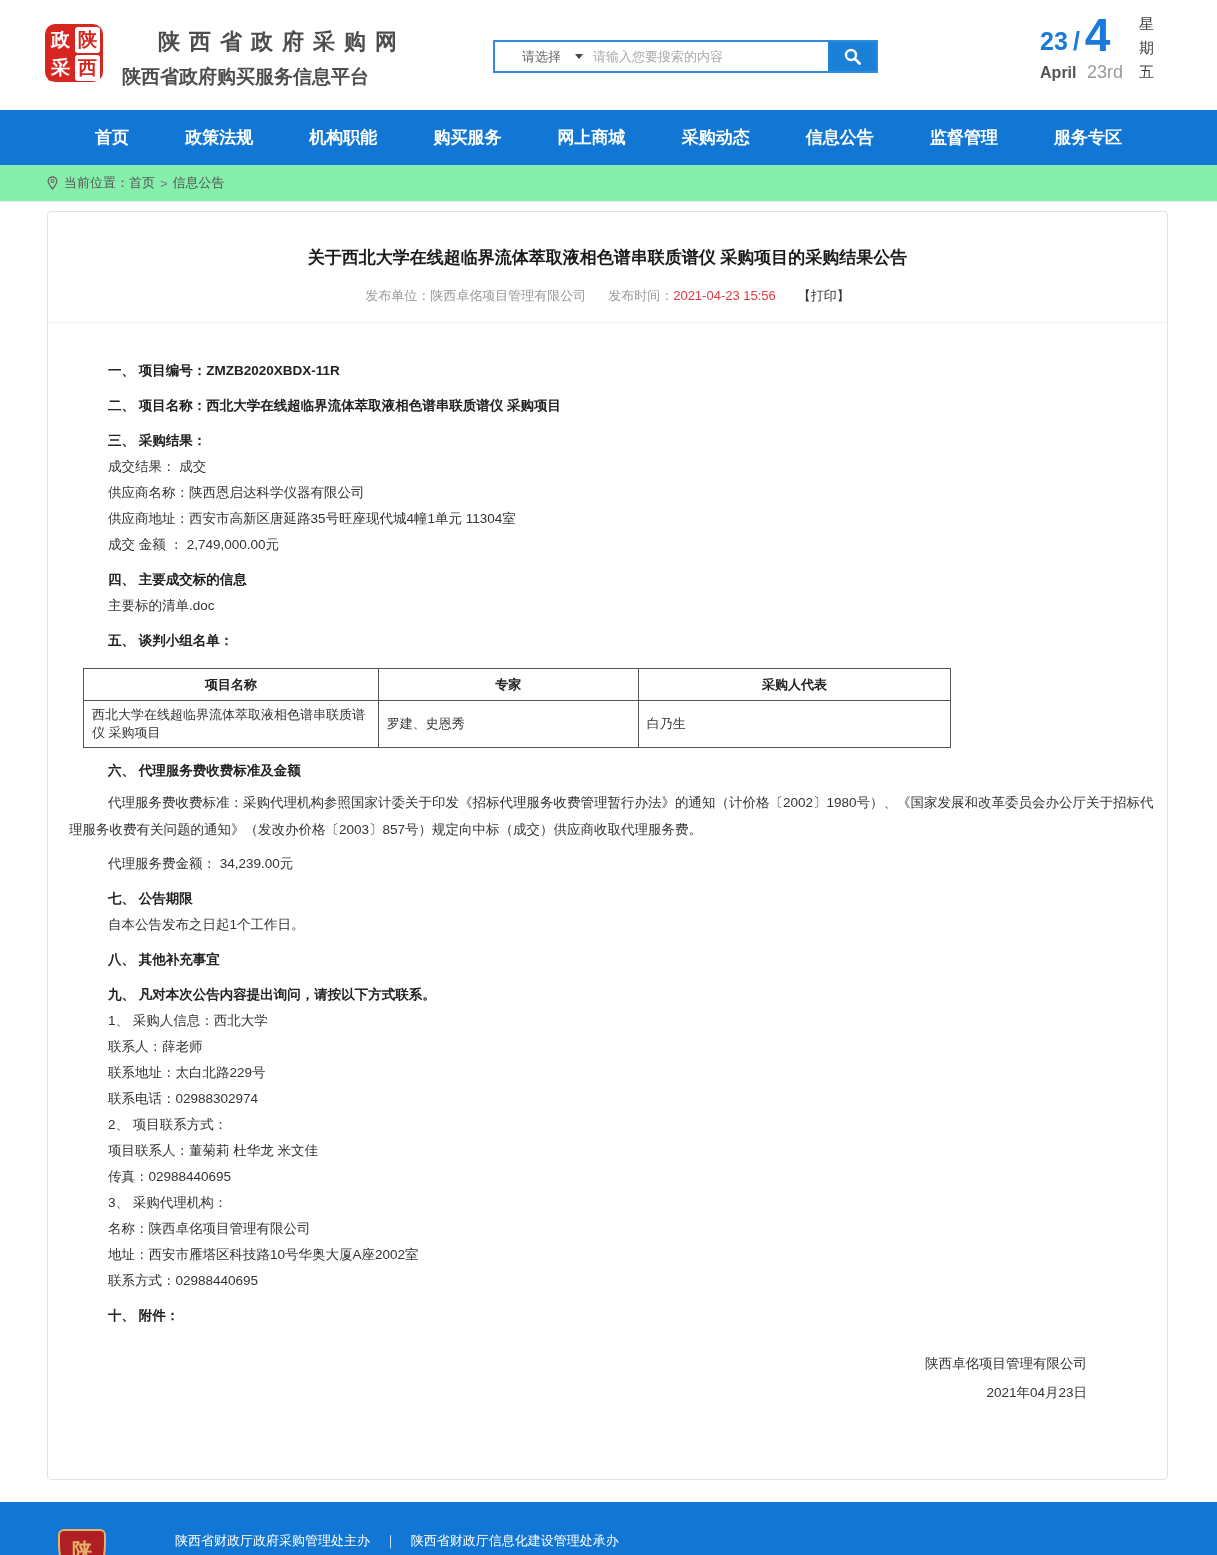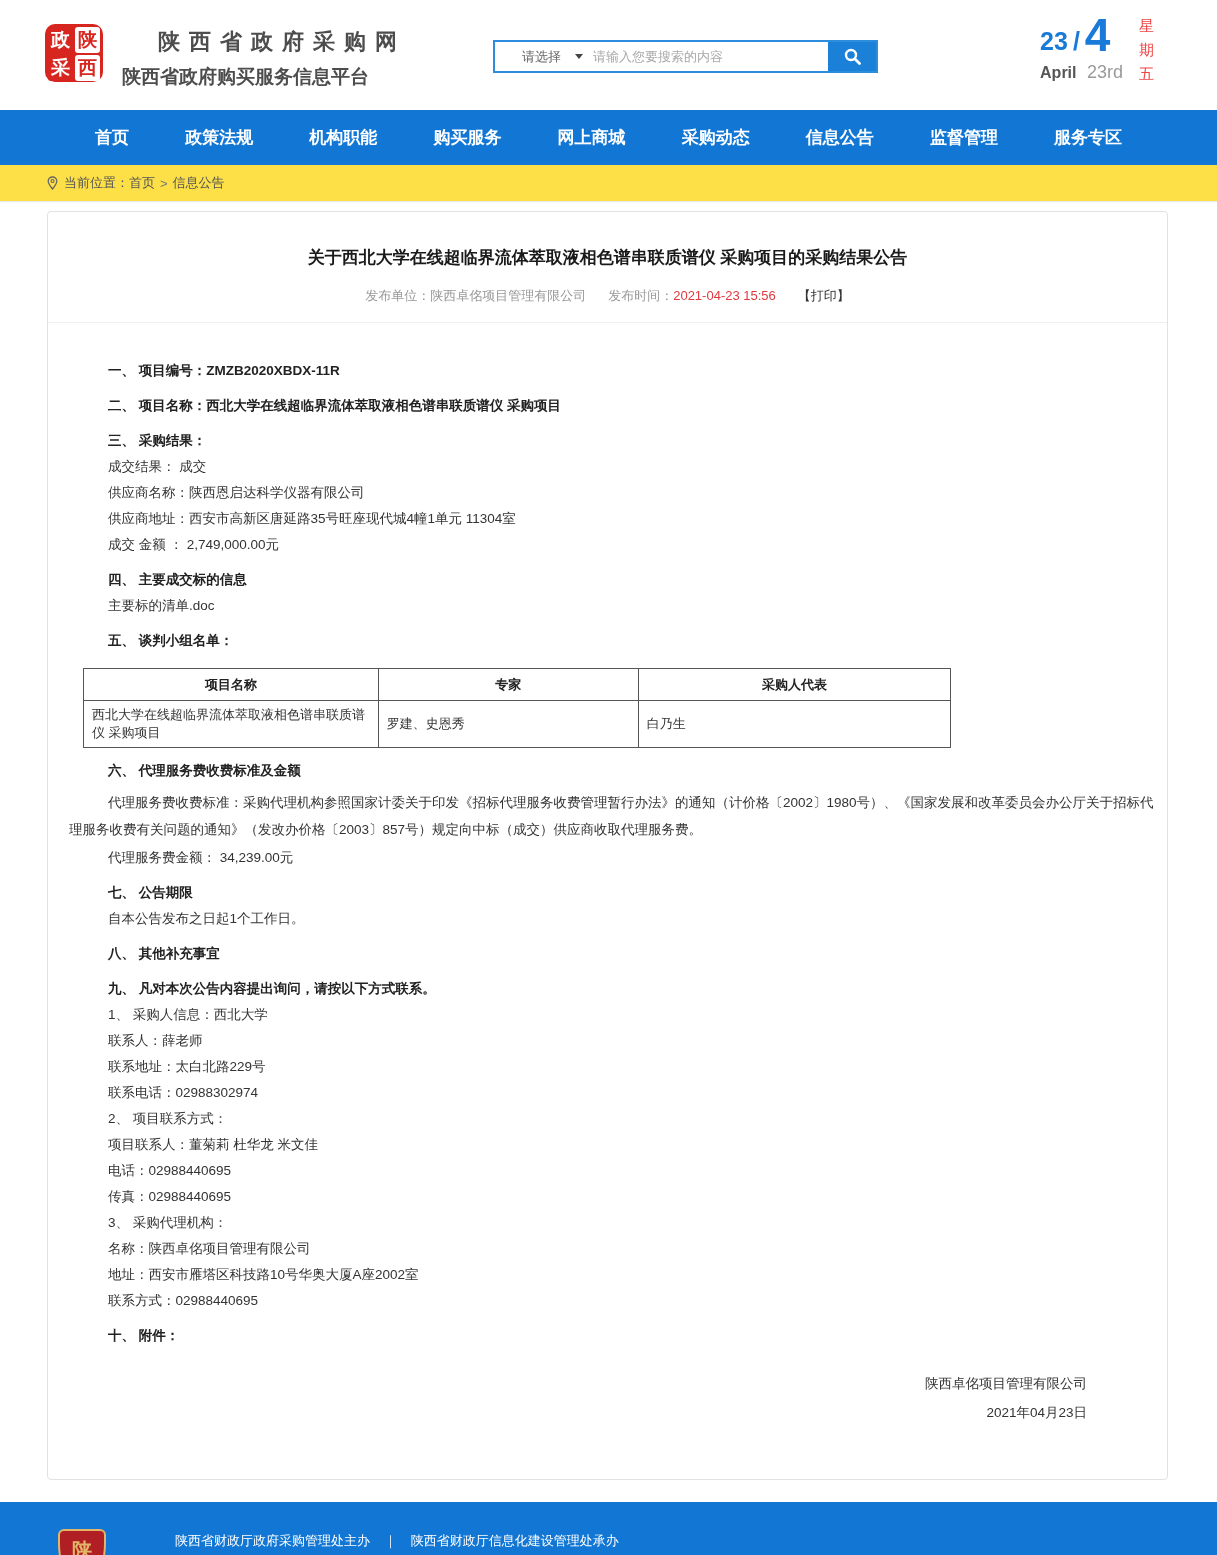--- a/index.html
+++ b/index.html
@@ -32,42 +32,42 @@
   
   .date-block { position:absolute; right:62px; top:12px; display:flex; align-items:flex-start; }
   .date-left { text-align:left; }
   .date-nums { display:flex; align-items:flex-end; line-height:1; color:#1a7ad9; font-weight:bold; }
   .d-day { font-size:25px; padding-bottom:4px; }
   .d-sep { font-size:25px; padding:0 5px 4px; }
   .d-month { font-size:46px; }
   .date-en { margin-top:4px; font-size:16px; }
   .date-en .april { font-weight:bold; color:#555; }
   .date-en .ord { color:#9a9a9a; font-size:18px; margin-left:6px; }
-  .weekday { margin-left:16px; width:16px; font-size:15px; color:#ef4444; line-height:24px; word-break:break-all; margin-top:2px; }
+  .weekday { margin-left:16px; width:16px; font-size:15px; color:#404040; line-height:24px; word-break:break-all; margin-top:2px;font-family:Liberation Mono, monospace; }
   
   .navbar { position:absolute; top:110px; left:0; width:1217px; height:55px; background:#1277d4; display:flex; align-items:center; justify-content:space-between; padding:0 95px; }
   .nav-item { color:#fff; font-size:17px; font-weight:bold; text-decoration:none; white-space:nowrap; cursor:pointer; }
   
-  .breadcrumb { position:absolute; top:165px; left:0; width:1217px; height:37px; background:#fde047; border-bottom:1px solid #e8e8e8; display:flex; align-items:center; padding-left:47px; font-size:13px; color:#555; }
+  .breadcrumb { position:absolute; top:165px; left:0; width:1217px; height:37px; background:#86efac; border-bottom:1px solid #e8e8e8; display:flex; align-items:center; padding-left:47px; font-size:13px; color:#555; }
   .breadcrumb svg { margin-right:6px; }
   .crumb-home { color:#555; text-decoration:none; cursor:pointer; }
   .crumb-sep { margin:0 5px; color:#777; }
   
   .card { position:absolute; left:47px; top:211px; width:1121px; min-height:1269px; background:#fff; border:1px solid #e2e2e2; border-radius:4px; padding-bottom:24px; }
   .article-title { text-align:center; font-size:17px; font-weight:bold; color:#1a1a1a; margin-top:34px; padding:0 90px; }
   .article-meta { text-align:center; margin-top:18px; font-size:13px; color:#999; padding-bottom:17px; border-bottom:1px solid #efefef; }
   .article-meta .lbl { color:#999; }
   .article-meta .red { color:#e0393e; }
   .article-meta .gap { display:inline-block; width:22px; }
   .print-btn { color:#333; cursor:pointer; }
   .article-body { padding:26px 60px 0 60px; font-size:13.5px; color:#333; }
   .blk-heading { font-weight:bold; line-height:26px; margin-top:9px; color:#222; }
   .blk-line { line-height:26px; }
   .blk-line.link { cursor:pointer; }
-  .blk-para { line-height:27px; margin:5px -52px 2px -39px; text-indent:39px; }
+  .blk-para { line-height:27px; margin:5px -52px 8px -39px; text-indent:39px; }
   
   .ntable { width:868px; margin:14px 0 10px -25px; border-collapse:collapse; table-layout:fixed; }
   .ntable th, .ntable td { border:1px solid #555; font-size:13px; }
   .ntable th { height:32px; text-align:center; font-weight:bold; color:#222; }
   .ntable td { padding:5px 8px; line-height:18px; vertical-align:middle; color:#333; }
   .ntable col:nth-child(1){width:34%;} .ntable col:nth-child(2){width:30%;} .ntable col:nth-child(3){width:36%;}
   
   .signature { margin-top:20px; padding-right:80px; text-align:right; font-size:13.5px; color:#333; }
   .signature div { line-height:29px; }
   
@@ -187,21 +187,20 @@
       <div class="blk-heading">七、 公告期限</div>
       <div class="blk-line">自本公告发布之日起1个工作日。</div>
       <div class="blk-heading">八、 其他补充事宜</div>
       <div class="blk-heading">九、 凡对本次公告内容提出询问，请按以下方式联系。</div>
       <div class="blk-line">1、 采购人信息：西北大学</div>
       <div class="blk-line">联系人：薛老师</div>
       <div class="blk-line">联系地址：太白北路229号</div>
       <div class="blk-line">联系电话：02988302974</div>
       <div class="blk-line">2、 项目联系方式：</div>
       <div class="blk-line">项目联系人：董菊莉 杜华龙 米文佳</div>
-      <div class="blk-line">电话：02988440695</div>
       <div class="blk-line">传真：02988440695</div>
       <div class="blk-line">3、 采购代理机构：</div>
       <div class="blk-line">名称：陕西卓佲项目管理有限公司</div>
       <div class="blk-line">地址：西安市雁塔区科技路10号华奥大厦A座2002室</div>
       <div class="blk-line">联系方式：02988440695</div>
       <div class="blk-heading">十、 附件：</div>
     </div>
   <div class="signature">
     <div>陕西卓佲项目管理有限公司</div>
     <div>2021年04月23日</div>

